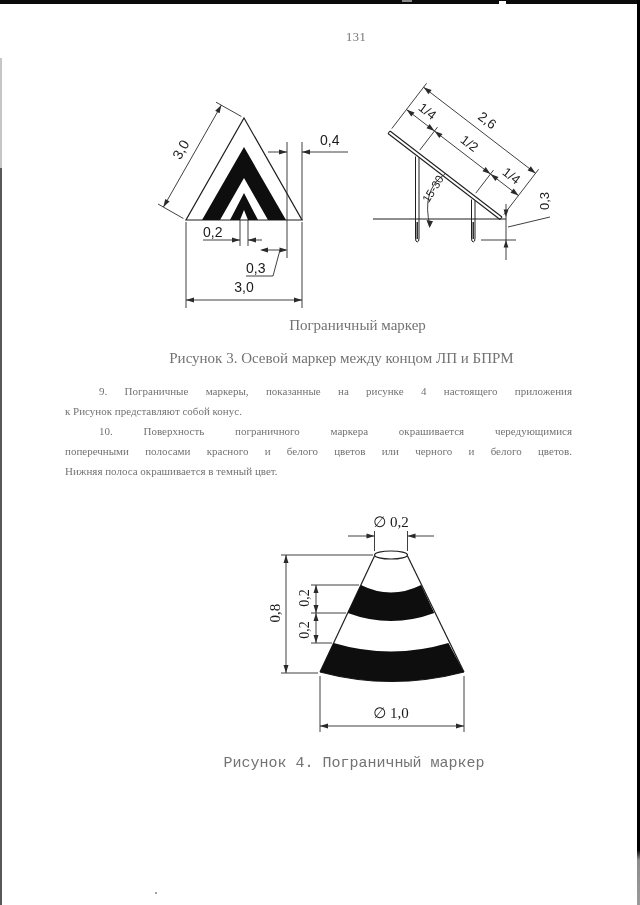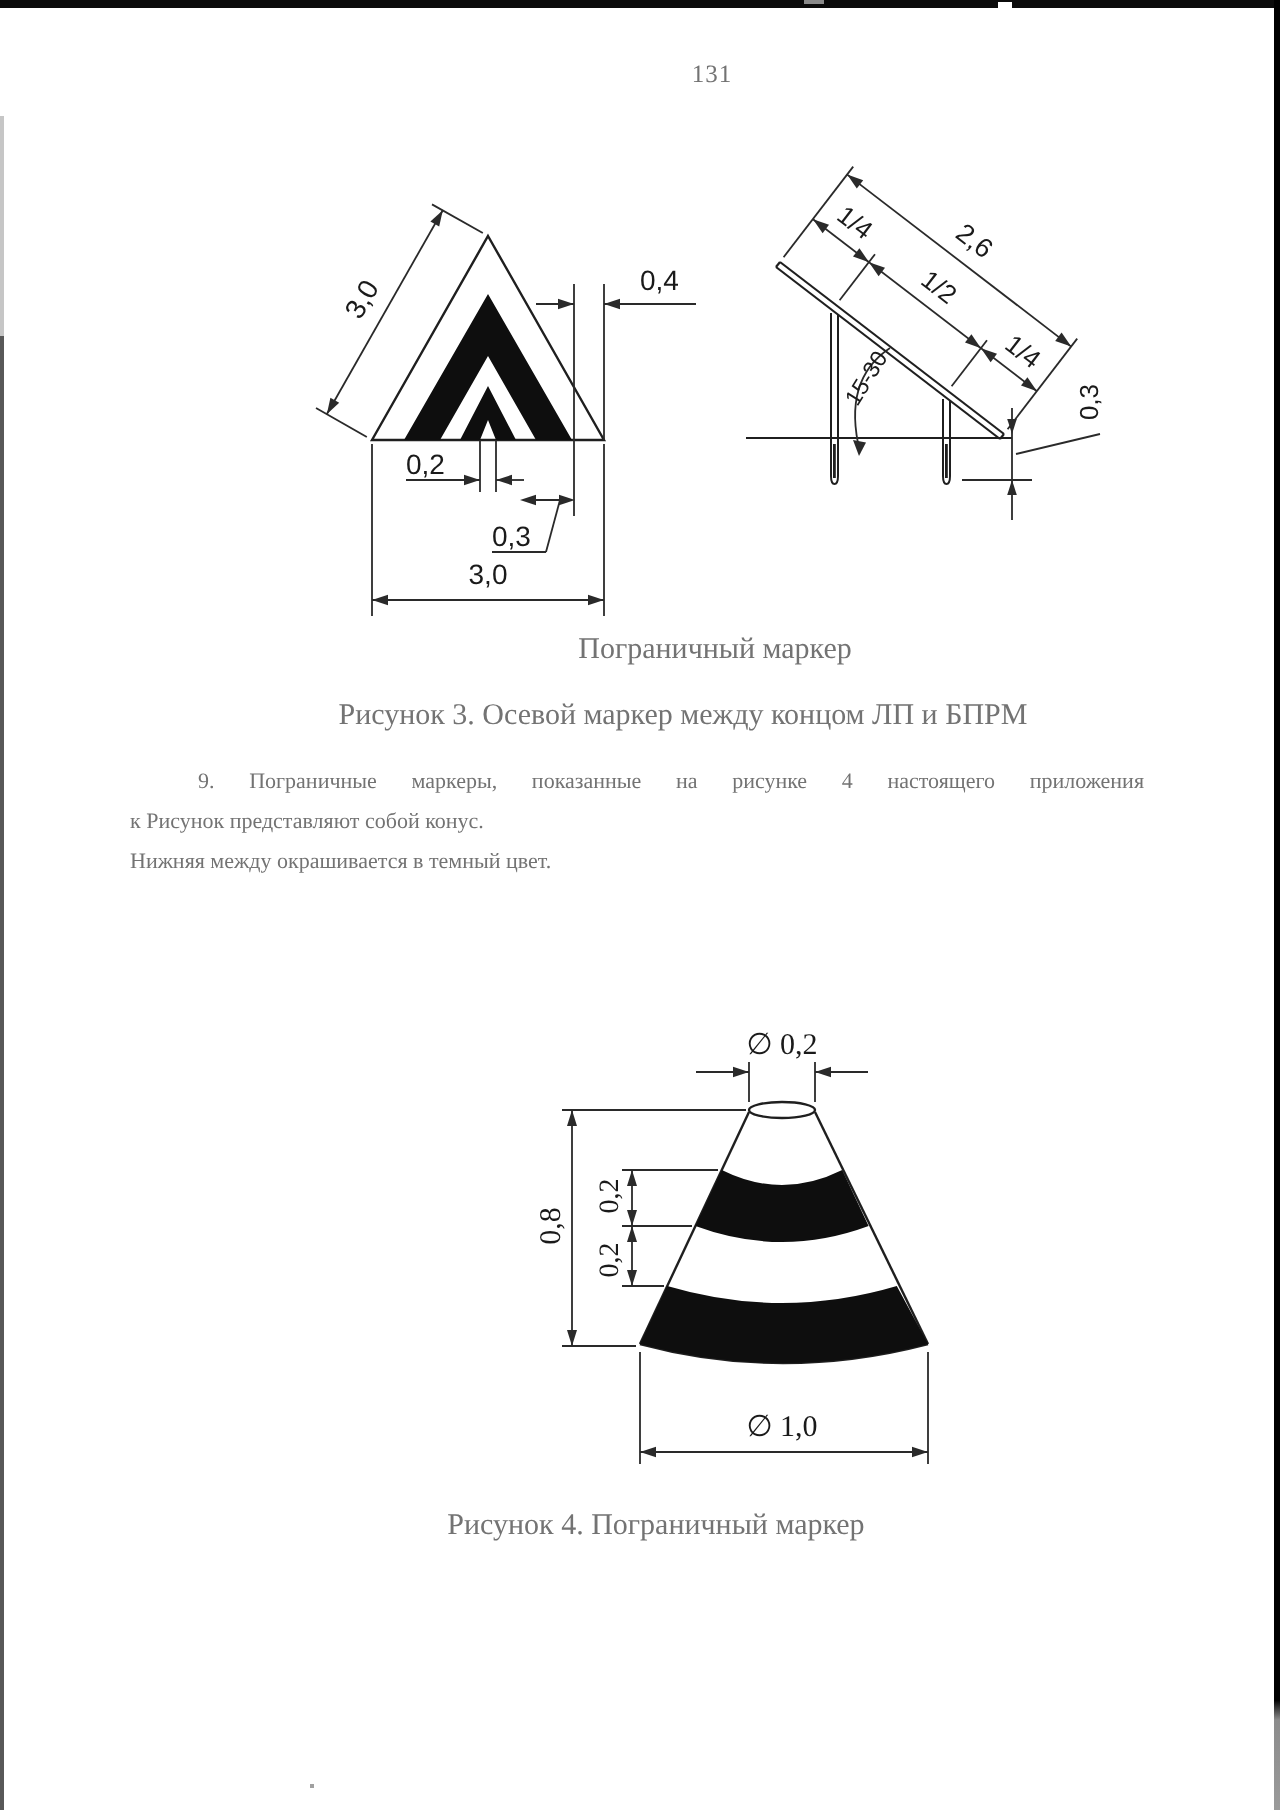--- a/index.html
+++ b/index.html
@@ -3,21 +3,21 @@
 <meta charset="utf-8">
 <style>
   html,body{margin:0;padding:0;background:#e8e8e8;}
   .page{position:relative;width:640px;height:905px;background:#ffffff;overflow:hidden;
         font-family:"Liberation Serif","DejaVu Serif",serif;color:#737373;}
   .artifact{position:absolute;pointer-events:none;}
   .pagenum{position:absolute;left:340px;top:30px;width:32px;text-align:center;
            font-size:12.5px;letter-spacing:.5px;}
   .sublabel{position:absolute;left:140px;top:317px;width:435px;text-align:center;font-size:15px;}
   .caption3{position:absolute;left:124px;top:350px;width:435px;text-align:center;font-size:15px;}
-  .caption4{position:absolute;left:128px;top:755px;width:400px;text-align:center;font-size:15px;}
+  .caption4{position:absolute;left:154px;top:755px;width:400px;text-align:center;font-size:15px;font-family:Liberation Mono, monospace;}
   .text-block{position:absolute;left:65px;top:381px;width:507px;font-size:11px;line-height:20px;}
   .line{text-align:justify;}
   .jlast{text-align-last:justify;}
   .indent{text-indent:34px;}
   svg{position:absolute;overflow:visible;}
   svg text{fill:#1a1a1a;}
   .dim-sans{font-family:"Liberation Sans","DejaVu Sans",sans-serif;}
   .dim-serif{font-family:"Liberation Serif","DejaVu Serif",serif;}
 </style>
 </head>
@@ -144,21 +144,23 @@
       <text class="dim-sans" font-size="13" text-anchor="middle" x="405" y="147" transform="rotate(-90 405 143)" stroke="none">0,3</text>
     </g>
   </svg>
 
   <div class="sublabel">Пограничный маркер</div>
   <div class="caption3">Рисунок 3. Осевой маркер между концом ЛП и БПРМ</div>
 
   <div class="text-block">
     <div class="line jlast indent">9. Пограничные маркеры, показанные на рисунке 4 настоящего приложения</div>
     <div class="line">к Рисунок представляют собой конус.</div>
-    <div class="line">Нижняя между окрашивается в темный цвет.</div>
+    <div class="line jlast indent">10. Поверхность пограничного маркера окрашивается чередующимися</div>
+    <div class="line jlast">поперечными полосами красного и белого цветов или черного и белого цветов.</div>
+    <div class="line">Нижняя полоса окрашивается в темный цвет.</div>
   </div>
 
   <svg style="left:260px;top:505px;" width="230" height="235" viewBox="0 0 230 235">
 
     <g stroke="#1f1f1f" stroke-width="1.2" fill="none">
       <line x1="114.5" y1="51" x2="60" y2="167"></line>
       <line x1="147.5" y1="51" x2="204" y2="167"></line>
       <path d="M60,167 Q131,186 204,167"></path>
       <ellipse cx="131" cy="50" rx="16.5" ry="4" fill="#ffffff"></ellipse>
       <path stroke="none" fill="#0e0e0e" d="M100.9,80 Q131,95 161.1,80 L174.3,108 Q131,124 87.7,108 Z"></path>

